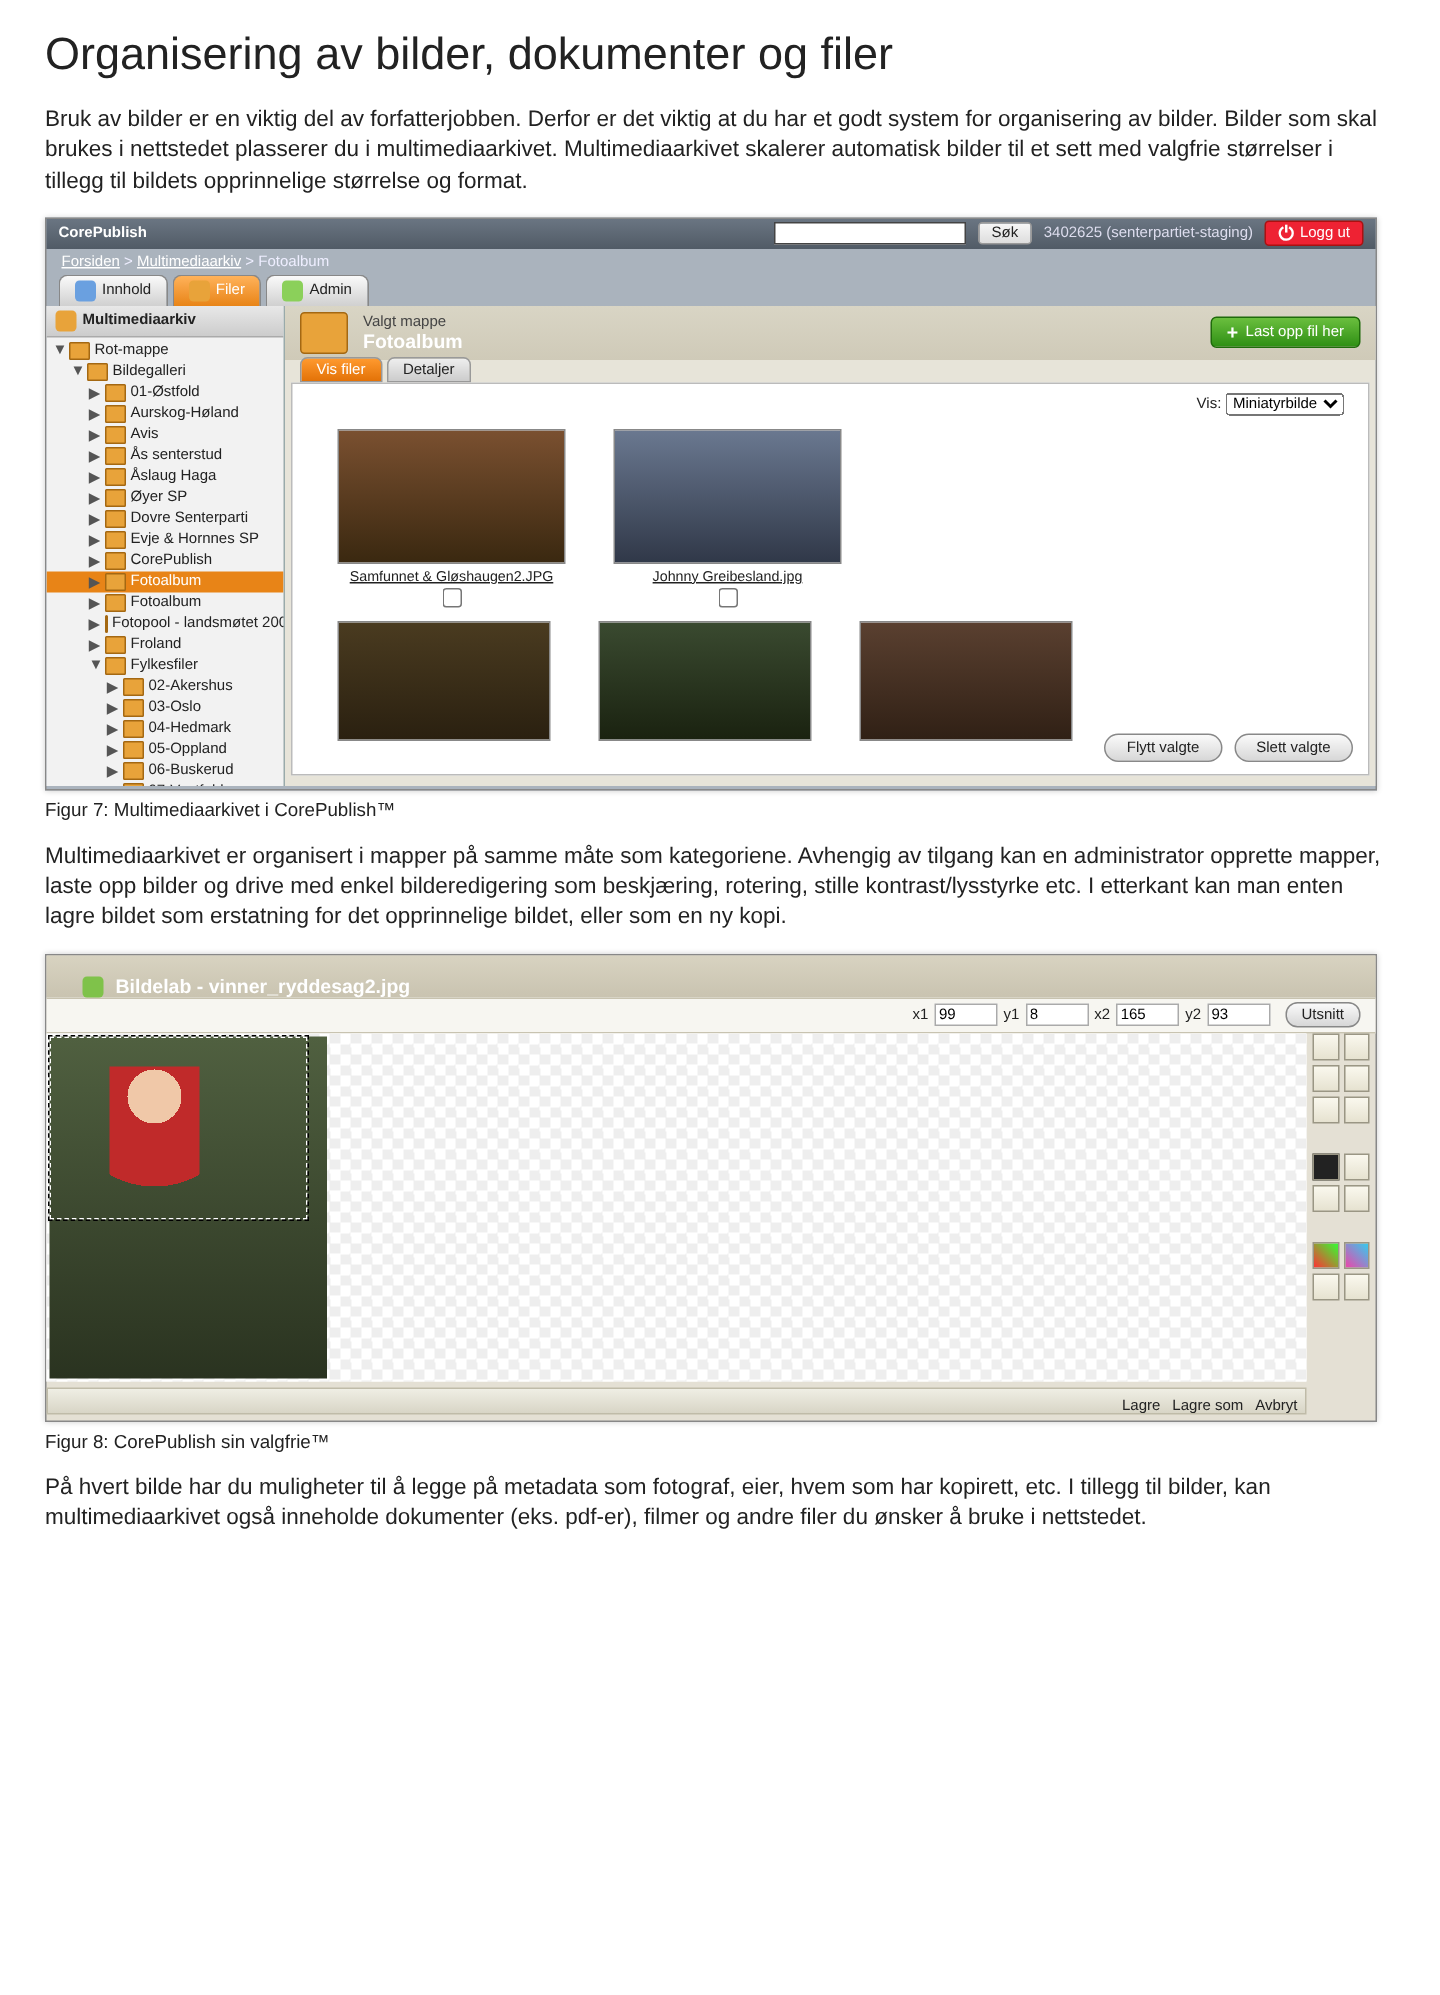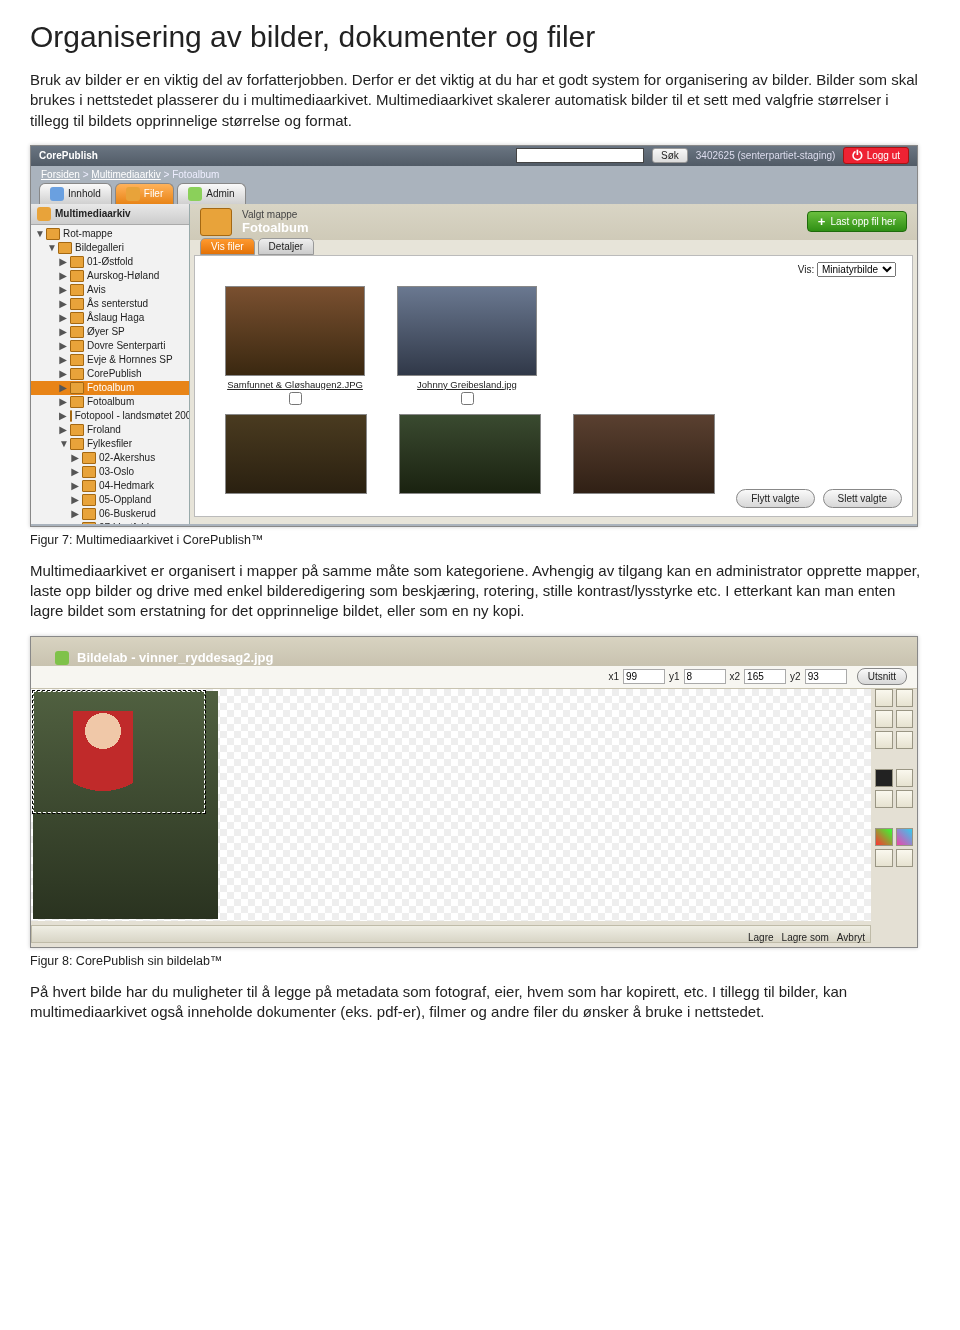--- a/index.html
+++ b/index.html
@@ -33,21 +33,21 @@
   .s1 .chead .lab{font-size:10px;color:#444}
   .s1 .chead .sp{flex:1}
   .s1 .gbtn{background:linear-gradient(#6abf3e,#2f8f14);color:#fff;border:1px solid #1f6b0b;border-radius:4px;padding:3px 10px;display:flex;align-items:center;gap:5px}
   .s1 .stabs{display:flex;gap:3px;padding:0 0 0 10px;margin-top:-2px}
   .s1 .stab{background:linear-gradient(#eee,#ccc);border:1px solid #999;border-radius:5px 5px 0 0;padding:2px 10px;font-size:10px}
   .s1 .stab.active{background:linear-gradient(#ff9a2f,#e37207);color:#fff}
   .s1 .panel{background:#fff;margin:0 4px 4px;border:1px solid #bbb;height:260px;position:relative;overflow:hidden}
   .s1 .vis{position:absolute;right:16px;top:6px;font-size:10px}
   .s1 .vis select{font-size:10px}
   .s1 .thumbs{display:flex;gap:32px;padding:30px 30px 0}
-  .s1 .th{width:140px;text-align:center}
+  .s1 .th{width:152px;text-align:center}
   .s1 .th .img{height:88px;background:#666;border:1px solid #888}
   .s1 .th .cap{font-size:9.5px;text-decoration:underline;margin-top:3px}
   .s1 .th input[type=checkbox]{margin-top:2px}
   .s1 .row2{display:flex;gap:32px;padding:6px 30px 0}
   .s1 .row2 .img{width:140px;height:78px;background:#555;border:1px solid #888}
   .s1 .footbtns{position:absolute;right:10px;bottom:8px;display:flex;gap:8px}
   .s1 .pillbtn{background:linear-gradient(#fafafa,#d7d7d7);border:1px solid #888;border-radius:10px;padding:3px 14px;font-size:10px}
   .ic{width:14px;height:14px;display:inline-block;background:#6aa0e0;border-radius:3px}
   
   .s2{width:886px;height:310px;background:#e4e0d4;position:relative;font-size:10px}
@@ -319,15 +319,15 @@
         <span class="tbtn"></span>
       </div>
   </div>
   <div class="scroll"></div>
   <div class="footbtns2" style="bottom:4px;right:52px">
     <span class="pillbtn">Lagre</span>
     <span class="pillbtn">Lagre som</span>
     <span class="pillbtn">Avbryt</span>
   </div>
 </div>
-<div class="caption">Figur 8: CorePublish sin bildelab™</div>
+<div class="caption">Figur 8: CorePublish sin valgfrie™</div>
 
 <p>På hvert bilde har du muligheter til å legge på metadata som fotograf, eier, hvem som har kopirett, etc. I tillegg til bilder, kan multimediaarkivet også inneholde dokumenter (eks. pdf-er), filmer og andre filer du ønsker å bruke i nettstedet.</p>
 
 </body></html>

